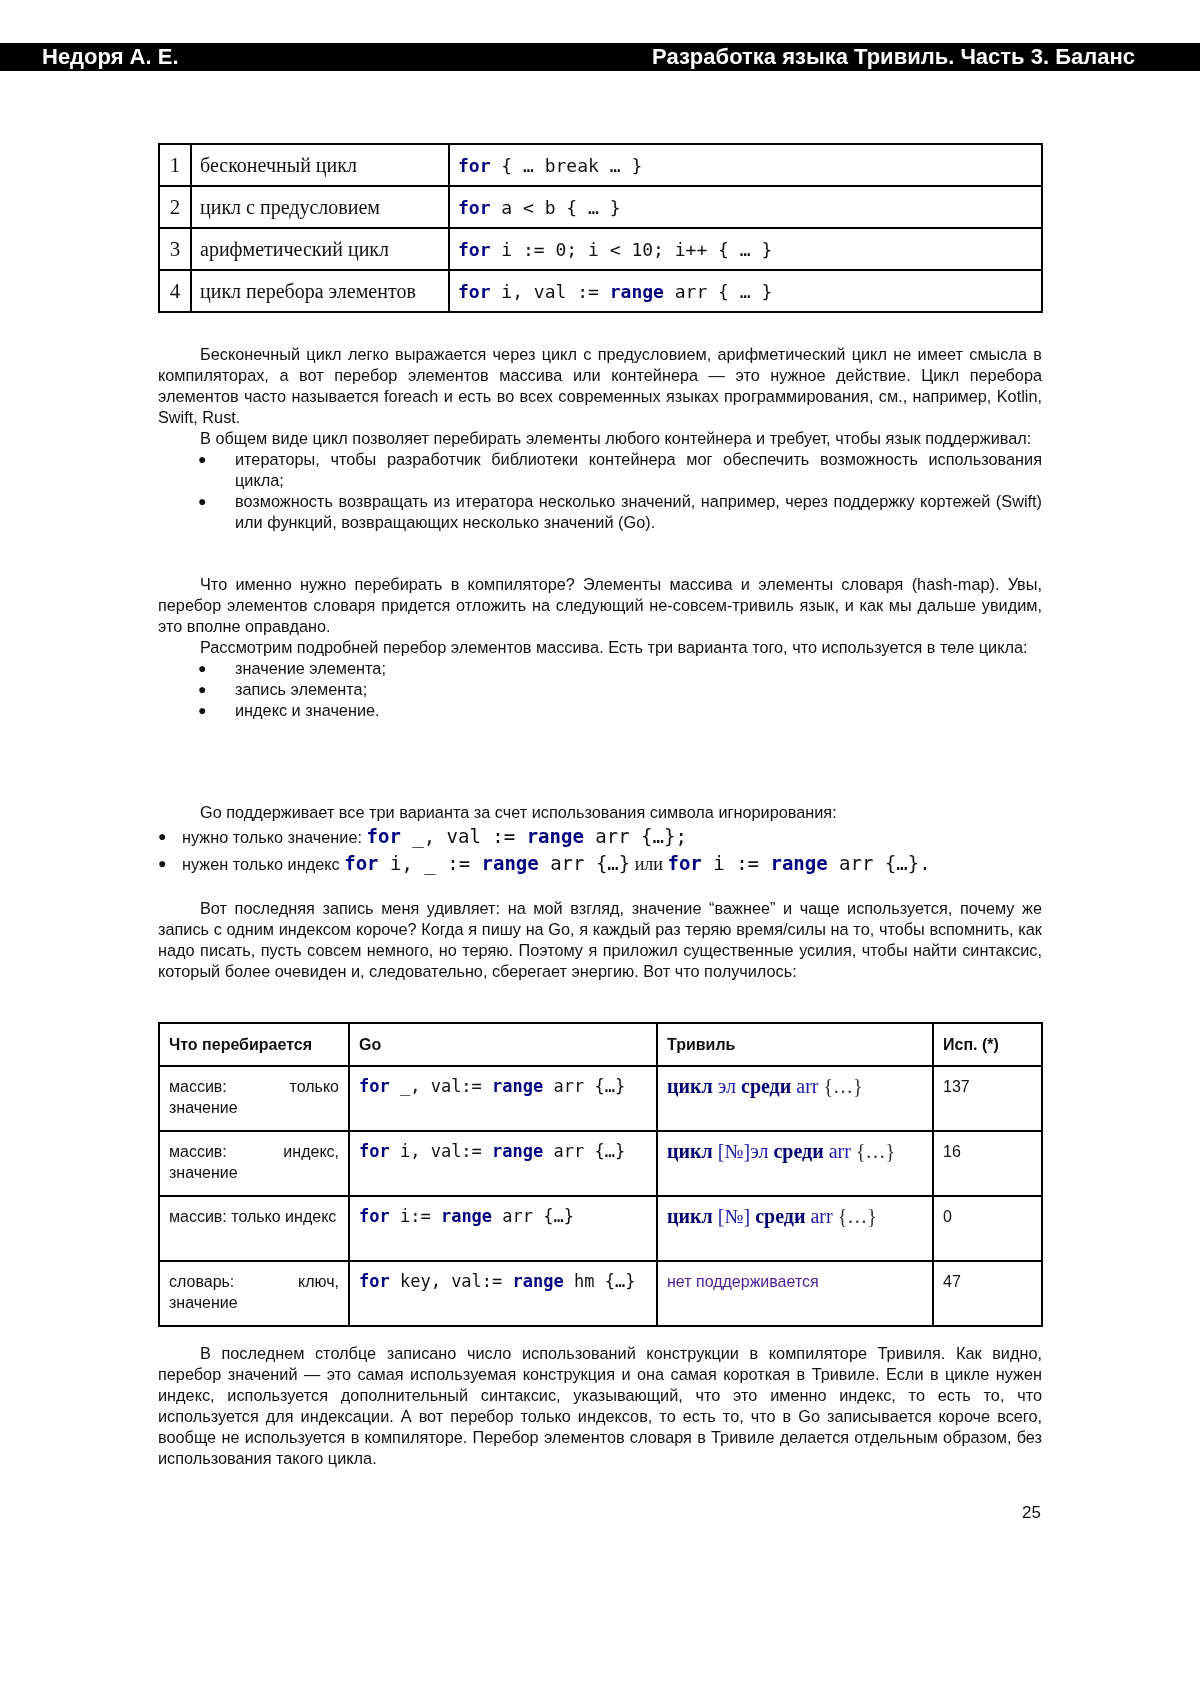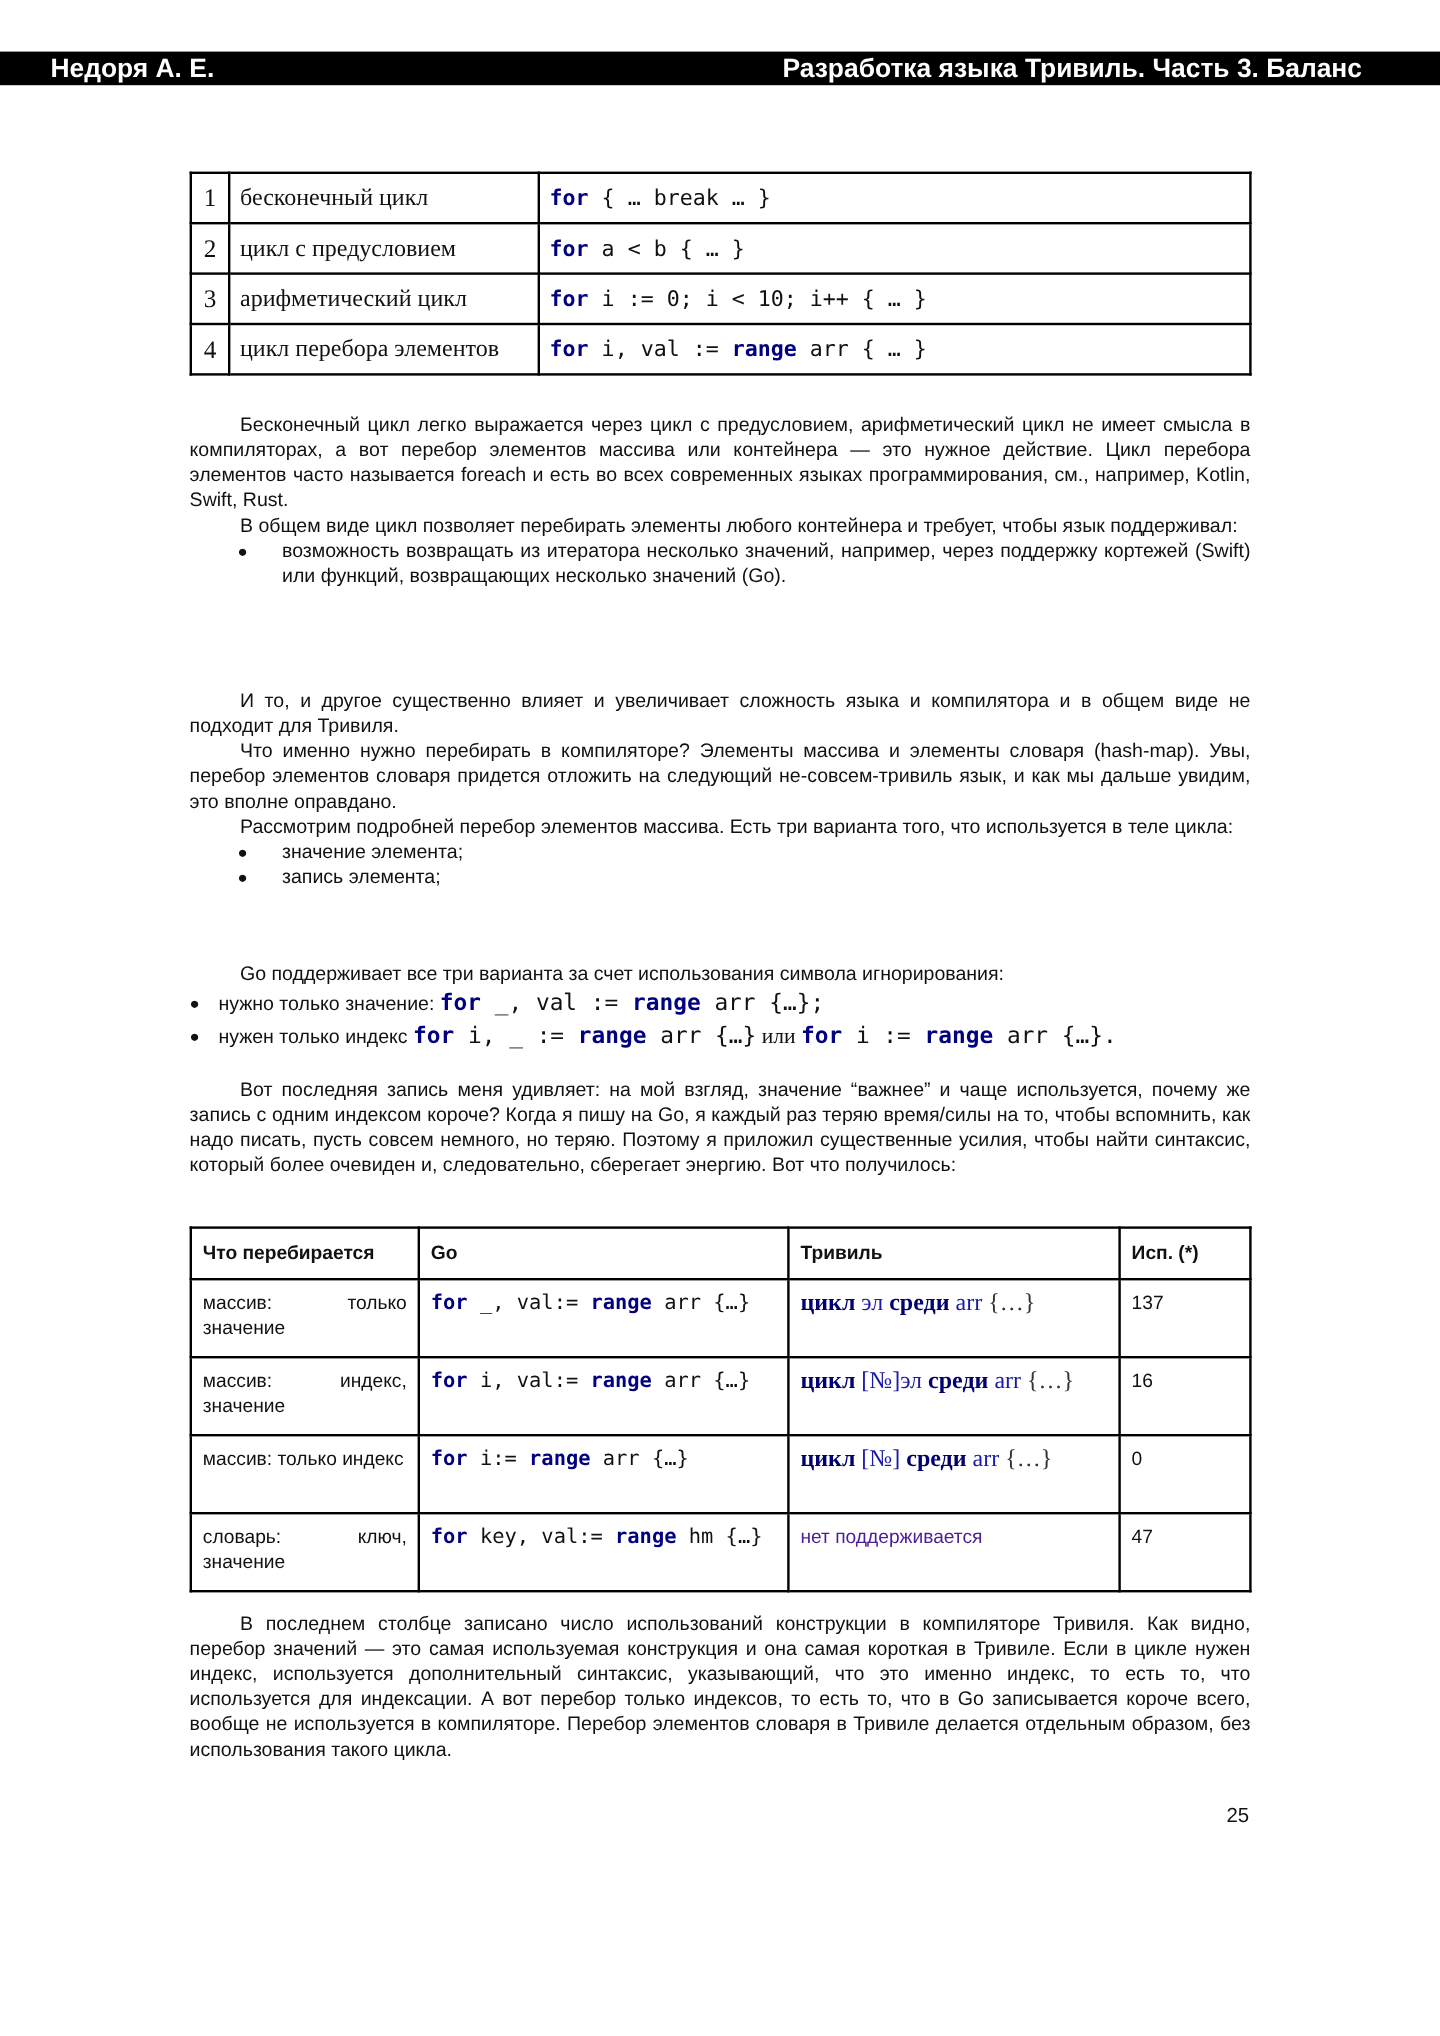--- a/index.html
+++ b/index.html
@@ -67,31 +67,32 @@
     <td class="d">цикл перебора элементов</td>
     <td class="c"><span class="kw">for</span><span style="white-space:pre"> i, val := </span><span class="kw">range</span><span style="white-space:pre"> arr { … }</span></td>
   </tr>
 </tbody>
   </table>
 
 <div class="content" style="top:344px;">
   <p class="ind">Бесконечный цикл легко выражается через цикл с предусловием, арифметический цикл не имеет смысла в компиляторах, а вот перебор элементов массива или контейнера — это нужное действие. Цикл перебора элементов часто называется foreach и есть во всех современных языках программирования, см., например, Kotlin, Swift, Rust.</p>
   <p class="ind">В общем виде цикл позволяет перебирать элементы любого контейнера и требует, чтобы язык поддерживал:</p>
   <ul class="bl">
+    <li>итераторы, чтобы разработчик библиотеки контейнера мог обеспечить возможность использования цикла;</li>
     <li>возможность возвращать из итератора несколько значений, например, через поддержку кортежей (Swift) или функций, возвращающих несколько значений (Go).</li>
   </ul>
 </div>
 
 <div class="content" style="top:574px;">
-  <p class="ind">И то, и другое существенно влияет и увеличивает сложность языка и компилятора и в общем виде не подходит для Тривиля.</p>
   <p class="ind">Что именно нужно перебирать в компиляторе? Элементы массива и элементы словаря (hash-map). Увы, перебор элементов словаря придется отложить на следующий не-совсем-тривиль язык, и как мы дальше увидим, это вполне оправдано.</p>
   <p class="ind">Рассмотрим подробней перебор элементов массива. Есть три варианта того, что используется в теле цикла:</p>
   <ul class="bl">
     <li>значение элемента;</li>
     <li>запись элемента;</li>
+    <li>индекс и значение.</li>
   </ul>
 </div>
 
 <div class="content" style="top:802px;">
   <p class="ind">Go поддерживает все три варианта за счет использования символа игнорирования:</p>
   <ul class="bl2">
     <li><span>нужно только значение: </span><span class="code"><span class="kw">for</span><span style="white-space:pre"> _, val := </span><span class="kw">range</span><span style="white-space:pre"> arr {…};</span></span></li>
     <li><span>нужен только индекс </span><span class="code"><span class="kw">for</span><span style="white-space:pre"> i, _ := </span><span class="kw">range</span><span style="white-space:pre"> arr {…}</span></span><span style="font-family:'Liberation Serif',serif;font-size:18px;white-space:pre"> или </span><span class="code"><span class="kw">for</span><span style="white-space:pre"> i := </span><span class="kw">range</span><span style="white-space:pre"> arr {…}.</span></span></li>
   </ul>
 </div>

